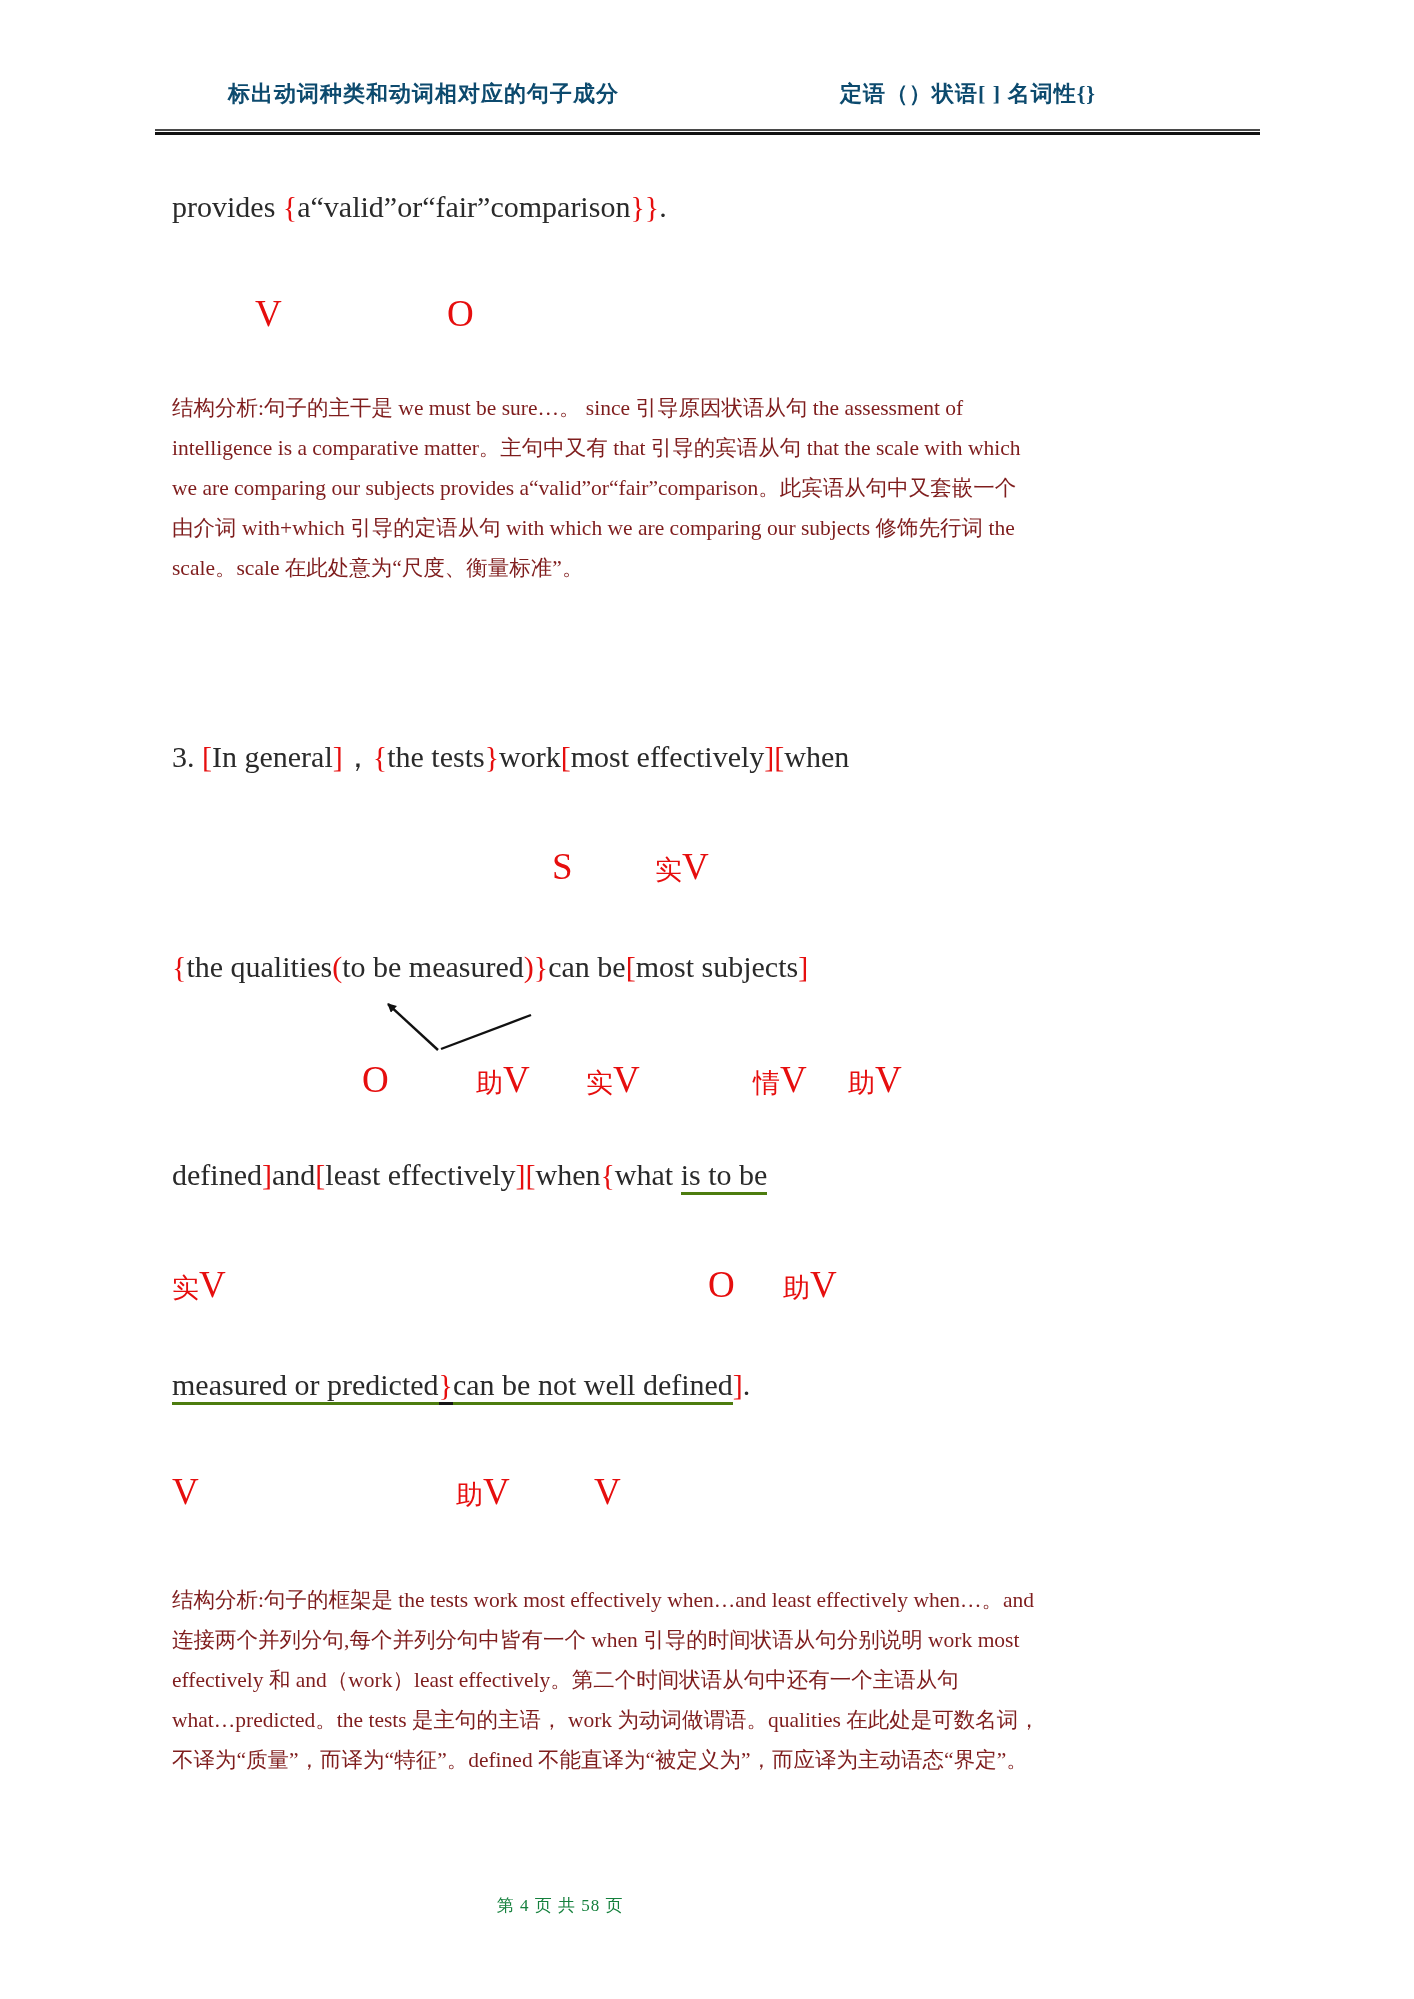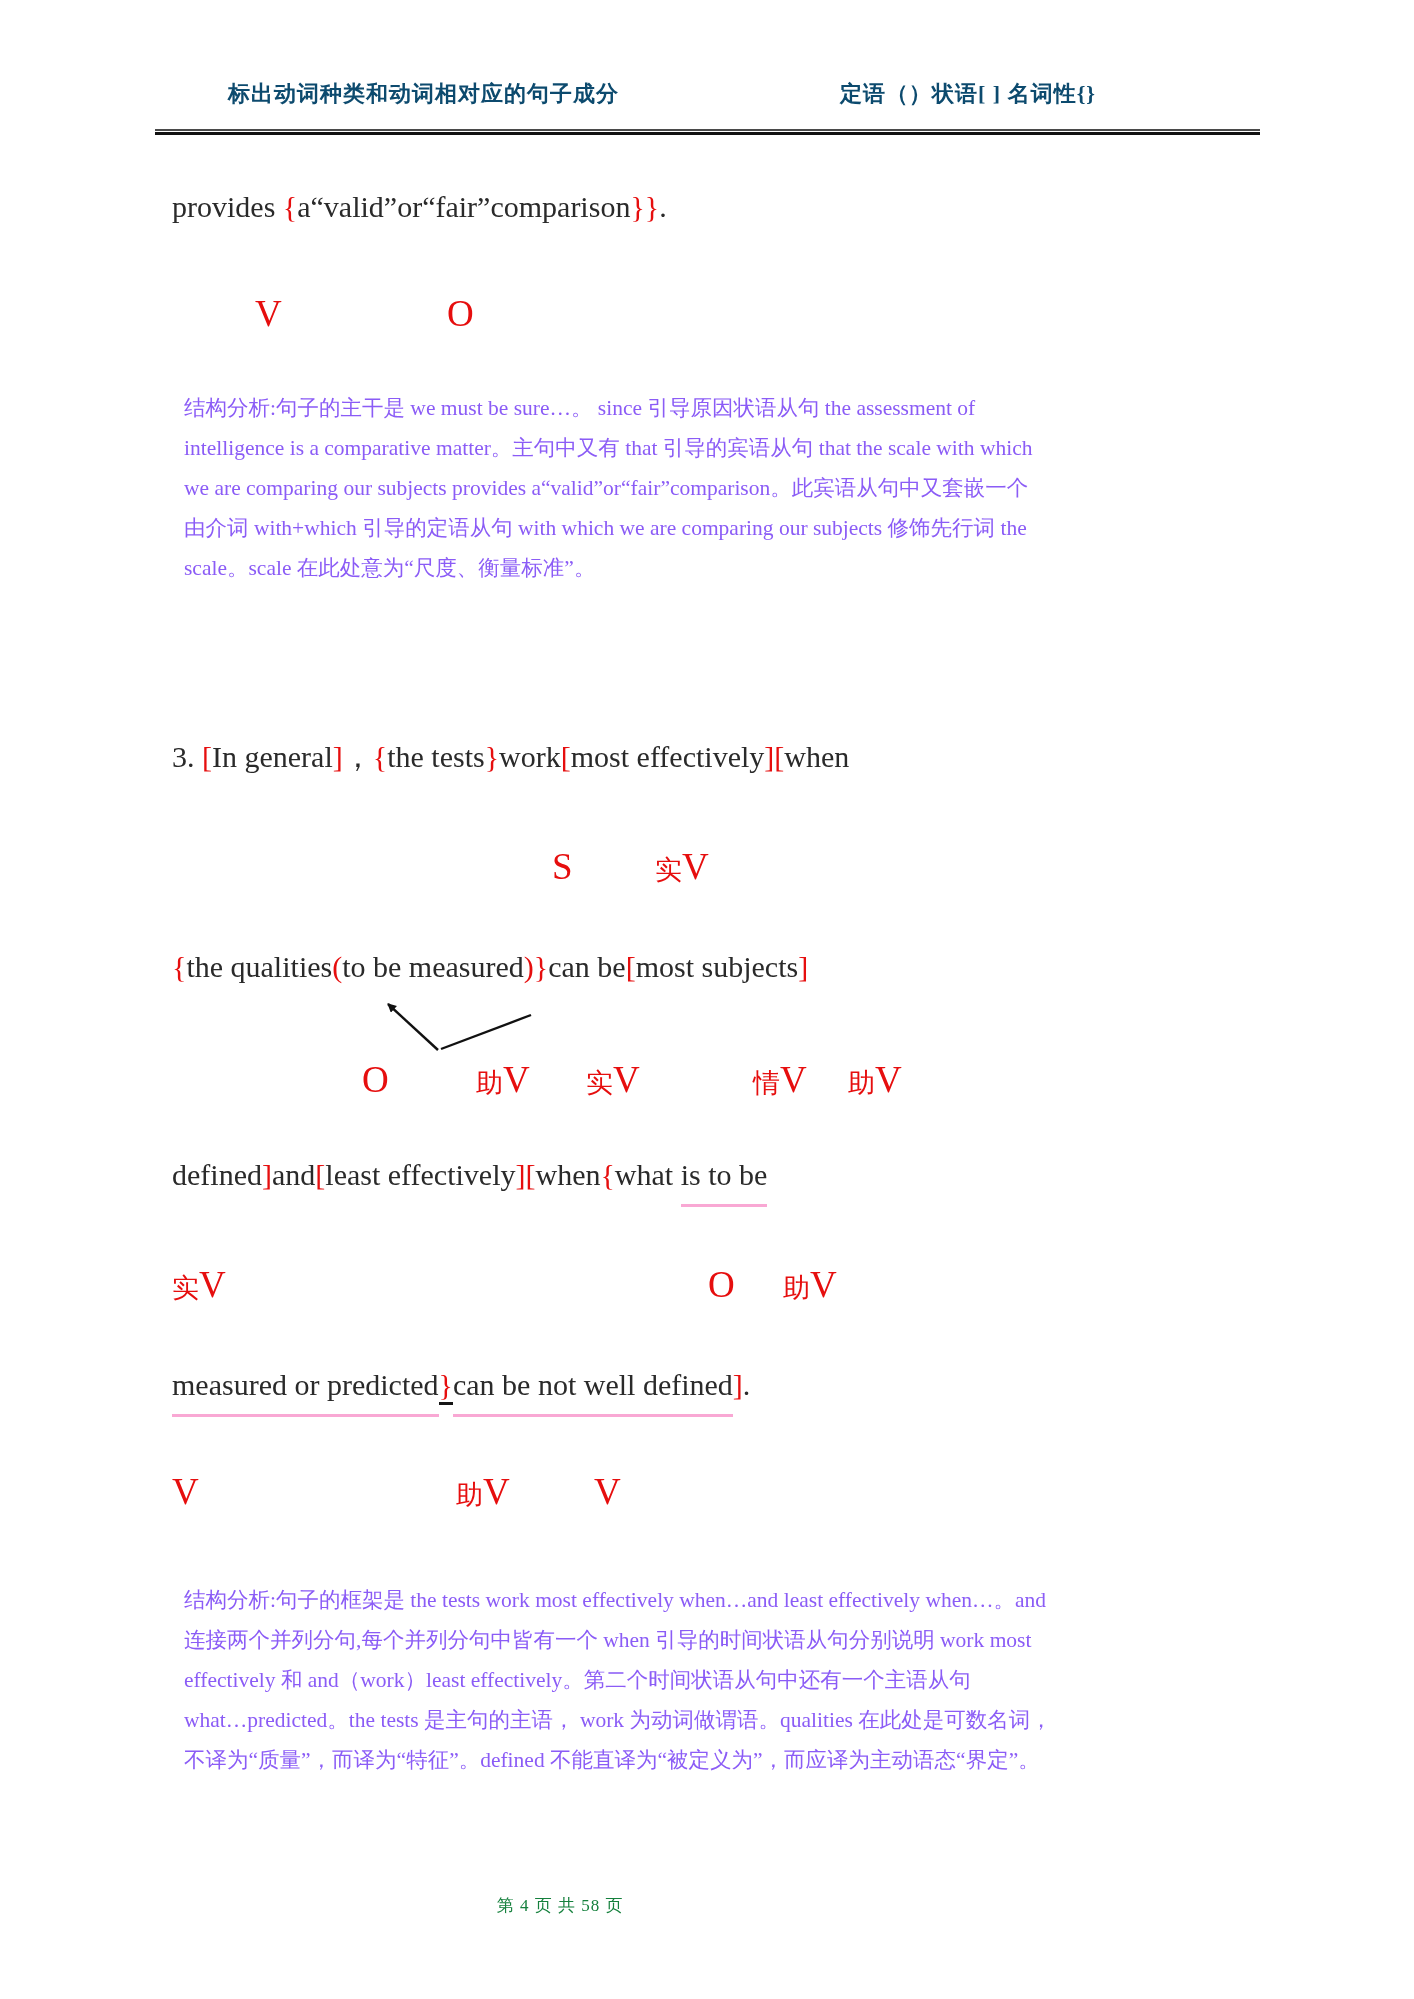--- a/index.html
+++ b/index.html
@@ -36,39 +36,38 @@
   
   .hline{
     position:absolute;
     font-size:30px;
     font-weight:400;
     color:#2a2a2a;
     white-space:pre;
   }
   .seg{white-space:pre;}
   .hline .r{color:#e60e0e;}
-  .hline .u{border-bottom:3px solid #f9a8d4;padding-bottom:13px;}
+  .hline .u{border-bottom:3px solid #4d7c0f;padding-bottom:1px;}
   .hline .ru{color:#e60e0e;border-bottom:3px solid #151515;padding-bottom:1px;}
   
   .marker{
     position:absolute;
     font-size:37px;
     font-weight:400;
     color:#e60e0e;
     white-space:pre;
   }
   .marker .z{font-size:27px;}
   
   .para{
     position:absolute;
     font-size:21.5px;
     line-height:40px;
-    color:#8b5cf6;
+    color:#7f1d1d;
     white-space:pre;
-    margin-left:12px;
   }
   .arrows{position:absolute;}
   .footer{
     position:absolute;
     left:172px;
     top:1894px;
     width:776px;
     text-align:center;
     font-size:17px;
     color:#15803d;

